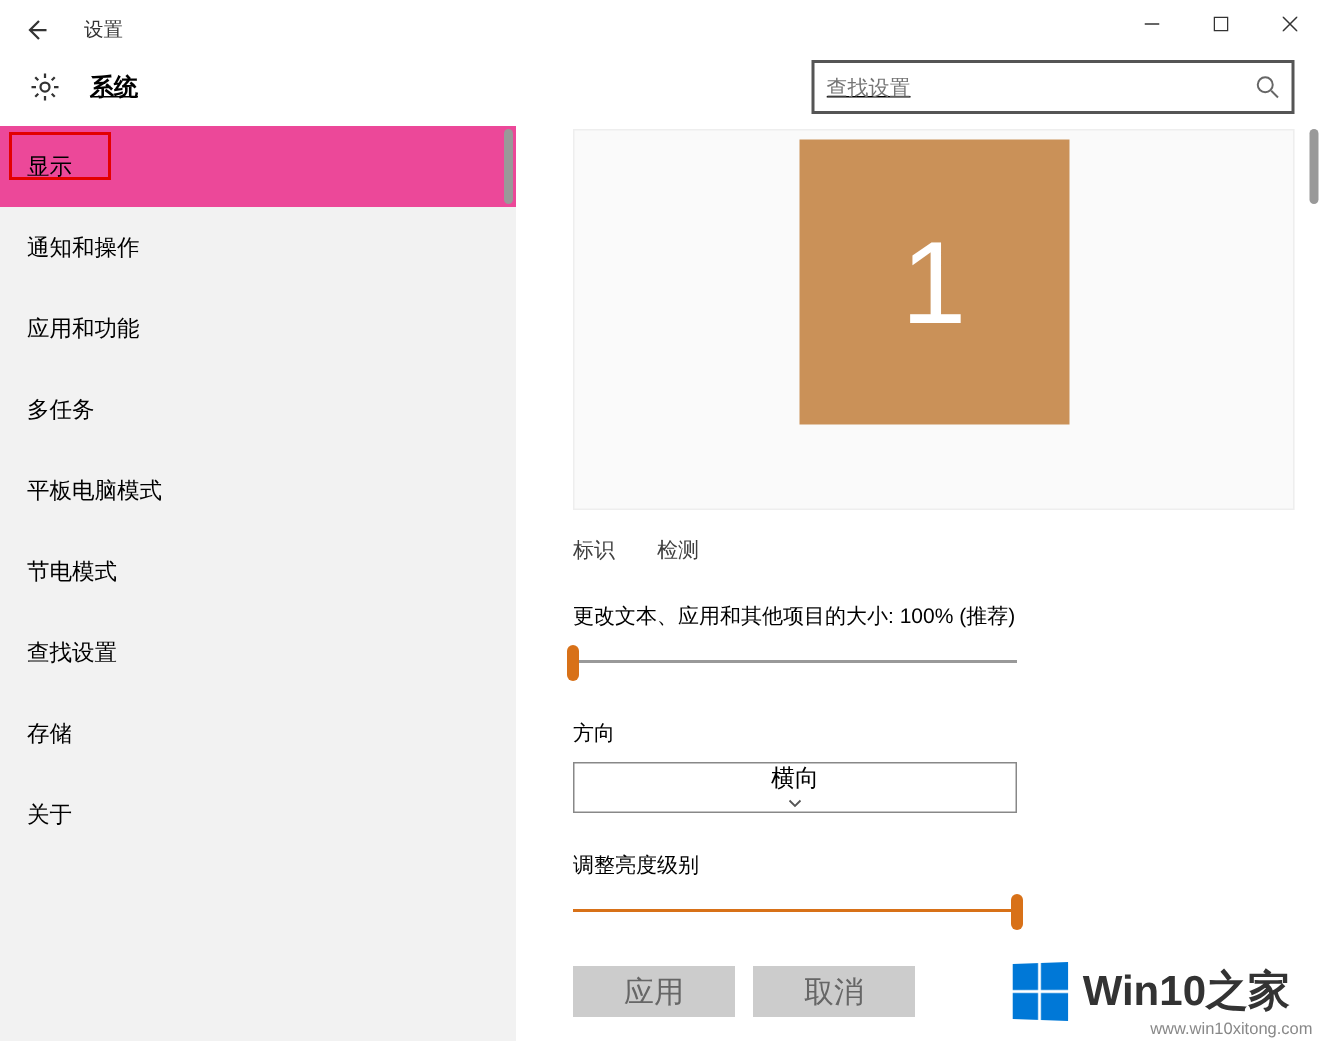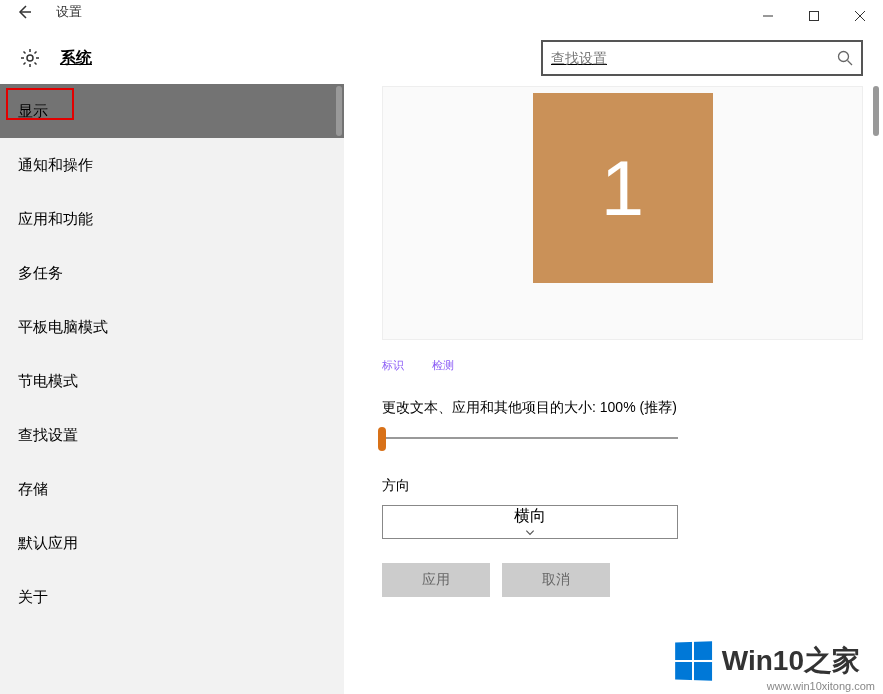--- a/index.html
+++ b/index.html
@@ -1,58 +1,58 @@
 <!DOCTYPE html>
 <html><head>
   <meta charset="utf-8">
   <style>
     * { margin: 0; padding: 0; box-sizing: border-box; font-family: "Microsoft YaHei", "Segoe UI", sans-serif; }
     body { width: 883px; height: 694px; background: #fff; overflow: hidden; position: relative; }
     
-    .titlebar { height: 32px; display: flex; align-items: flex-start; justify-content: space-between; background: #fff; padding-left: 12px; }
+    .titlebar { height: 32px; display: flex; align-items: flex-end; justify-content: space-between; background: #fff; padding-left: 12px; }
     .titlebar-left { display: flex; align-items: center; gap: 20px; }
     .back-btn { width: 24px; height: 24px; display: flex; align-items: center; justify-content: center; cursor: pointer; }
     .title-text { font-size: 13px; color: #333; }
     .window-controls { display: flex; }
     .win-ctrl { width: 46px; height: 32px; display: flex; align-items: center; justify-content: center; cursor: pointer; }
     
     .header { height: 52px; display: flex; align-items: center; justify-content: space-between; padding: 0 20px; text-decoration: underline; }
     .header-left { display: flex; align-items: center; gap: 20px; }
     .gear-icon { width: 20px; height: 20px; }
     .header-title { font-size: 16px; font-weight: bold; color: #000; }
     .search-box { width: 322px; height: 32px; border: 2px solid #555; display: flex; align-items: center; padding: 16px 8px; }
     .search-input { flex: 1; border: none; outline: none; font-size: 14px; color: #666; background: transparent; }
     .search-icon { width: 16px; height: 16px; color: #666; }
     
     .content { display: flex; height: calc(100% - 84px); }
     .sidebar { width: 344px; background: #f2f2f2; position: relative; }
     .sidebar-item { height: 54px; display: flex; align-items: center; padding-left: 18px; font-size: 15px; color: #000; cursor: pointer; }
-    .sidebar-item.active { background: #737373; }
+    .sidebar-item.active { background: #ec4899; }
     .sidebar-highlight { position: absolute; top: 4px; left: 6px; width: 68px; height: 32px; border: 2px solid #e30000; pointer-events: none; }
     .sidebar-scroll { position: absolute; right: 2px; top: 2px; width: 6px; height: 50px; background: #999; border-radius: 3px; }
     
     .main { flex: 1; padding: 0; position: relative; overflow: hidden; }
     .monitor-area { background: #fafafa; border: 1px solid #eee; margin: 2px 20px 0 0; height: 254px; display: flex; align-items: flex-start; justify-content: center; padding-top: 6px; }
     .monitor { width: 180px; height: 190px; background: #ca9158; display: flex; align-items: center; justify-content: center; color: #fff; font-size: 78px; font-weight: 200; }
     
     .link-row { margin: 18px 0 0 0; display: flex; gap: 28px; }
-    .link { color: #8b5cf6; font-size: 11px; cursor: pointer; }
+    .link { color: #404040; font-size: 14px; cursor: pointer; }
     
     .section { margin-top: 26px; padding-right: 27px; }
     .section-label { font-size: 14px; color: #000; margin-bottom: 10px; }
     
     .slider { position: relative; height: 24px; margin-top: 4px; }
     .slider-track { position: absolute; top: 10px; left: 0; right: 0; height: 2px; background: #999; }
     .slider-fill { position: absolute; top: 10px; left: 0; height: 2px; background: #d87118; }
     .slider-thumb { position: absolute; top: 0; width: 8px; height: 24px; background: #d87118; border-radius: 4px; transform: translateX(-4px); }
     
     .select-box { margin-top: 6px; width: 296px; height: 34px; border: 1px solid #888; display: flex; align-items: center; justify-content: space-between; padding: 0 10px; cursor: pointer; flex-direction: column; }
     
     .btn-row { margin-top: 24px; display: flex; gap: 12px; }
-    .btn { width: 108px; height: 34px; background: #ccc; color: #666; border: none; font-size: 14px; cursor: pointer; display: flex; align-items: center; justify-content: center; }
+    .btn { width: 108px; height: 34px; background: #ccc; color: #666; border: none; font-size: 20px; cursor: pointer; display: flex; align-items: center; justify-content: center; }
     
     .main-inner { padding-left: 0; margin-left: 38px; }
     .main-scroll { position: absolute; right: 4px; top: 2px; width: 6px; height: 50px; background: #999; border-radius: 3px; }
 
     .watermark { position: absolute; right: 23px; bottom: 14px; display: flex; align-items: center; gap: 10px; }
     .watermark-text { font-size: 28px; font-weight: bold; color: #333; }
     .watermark-sub { position: absolute; right: 8px; bottom: 2px; font-size: 11px; color: #888; }
     .winlogo { display: grid; grid-template-columns: 18px 18px; grid-template-rows: 18px 18px; gap: 2px; transform: perspective(140px) rotateY(-14deg); }
     .winlogo div { background: #0078d7; }
   </style>
@@ -126,23 +126,20 @@
     <div class="sidebar-item">
         <span>节电模式</span>
       </div>
     <div class="sidebar-item">
         <span>查找设置</span>
       </div>
     <div class="sidebar-item">
         <span>存储</span>
       </div>
     <div class="sidebar-item">
-        <span>默认应用</span>
-      </div>
-    <div class="sidebar-item">
         <span>关于</span>
       </div>
     <div class="sidebar-scroll"></div>
   </div>
 
   <div class="main">
     <div class="main-inner">
       <div class="monitor-area">
         <div class="monitor">
             <span>1</span>
@@ -166,20 +163,28 @@
       <div class="section">
         <div class="section-label">方向</div>
         <div class="select-box">
           <span>横向</span>
           <svg width="12" height="12" viewBox="0 0 12 12">
               <path d="M2 4 L6 8 L10 4" stroke="#555" stroke-width="1.3" fill="none"></path>
             </svg>
         </div>
       </div>
 
+      <div class="section">
+        <div class="section-label">调整亮度级别</div>
+        <div class="slider" style="width:296px;">
+          <div class="slider-track"></div>
+          <div class="slider-fill" style="width:100%"></div>
+          <div class="slider-thumb" style="left:100%"></div>
+        </div>
+      </div>
 
       <div class="btn-row">
         <button class="btn">
             <span>应用</span>
           </button>
         <button class="btn">
             <span>取消</span>
           </button>
       </div>
 

